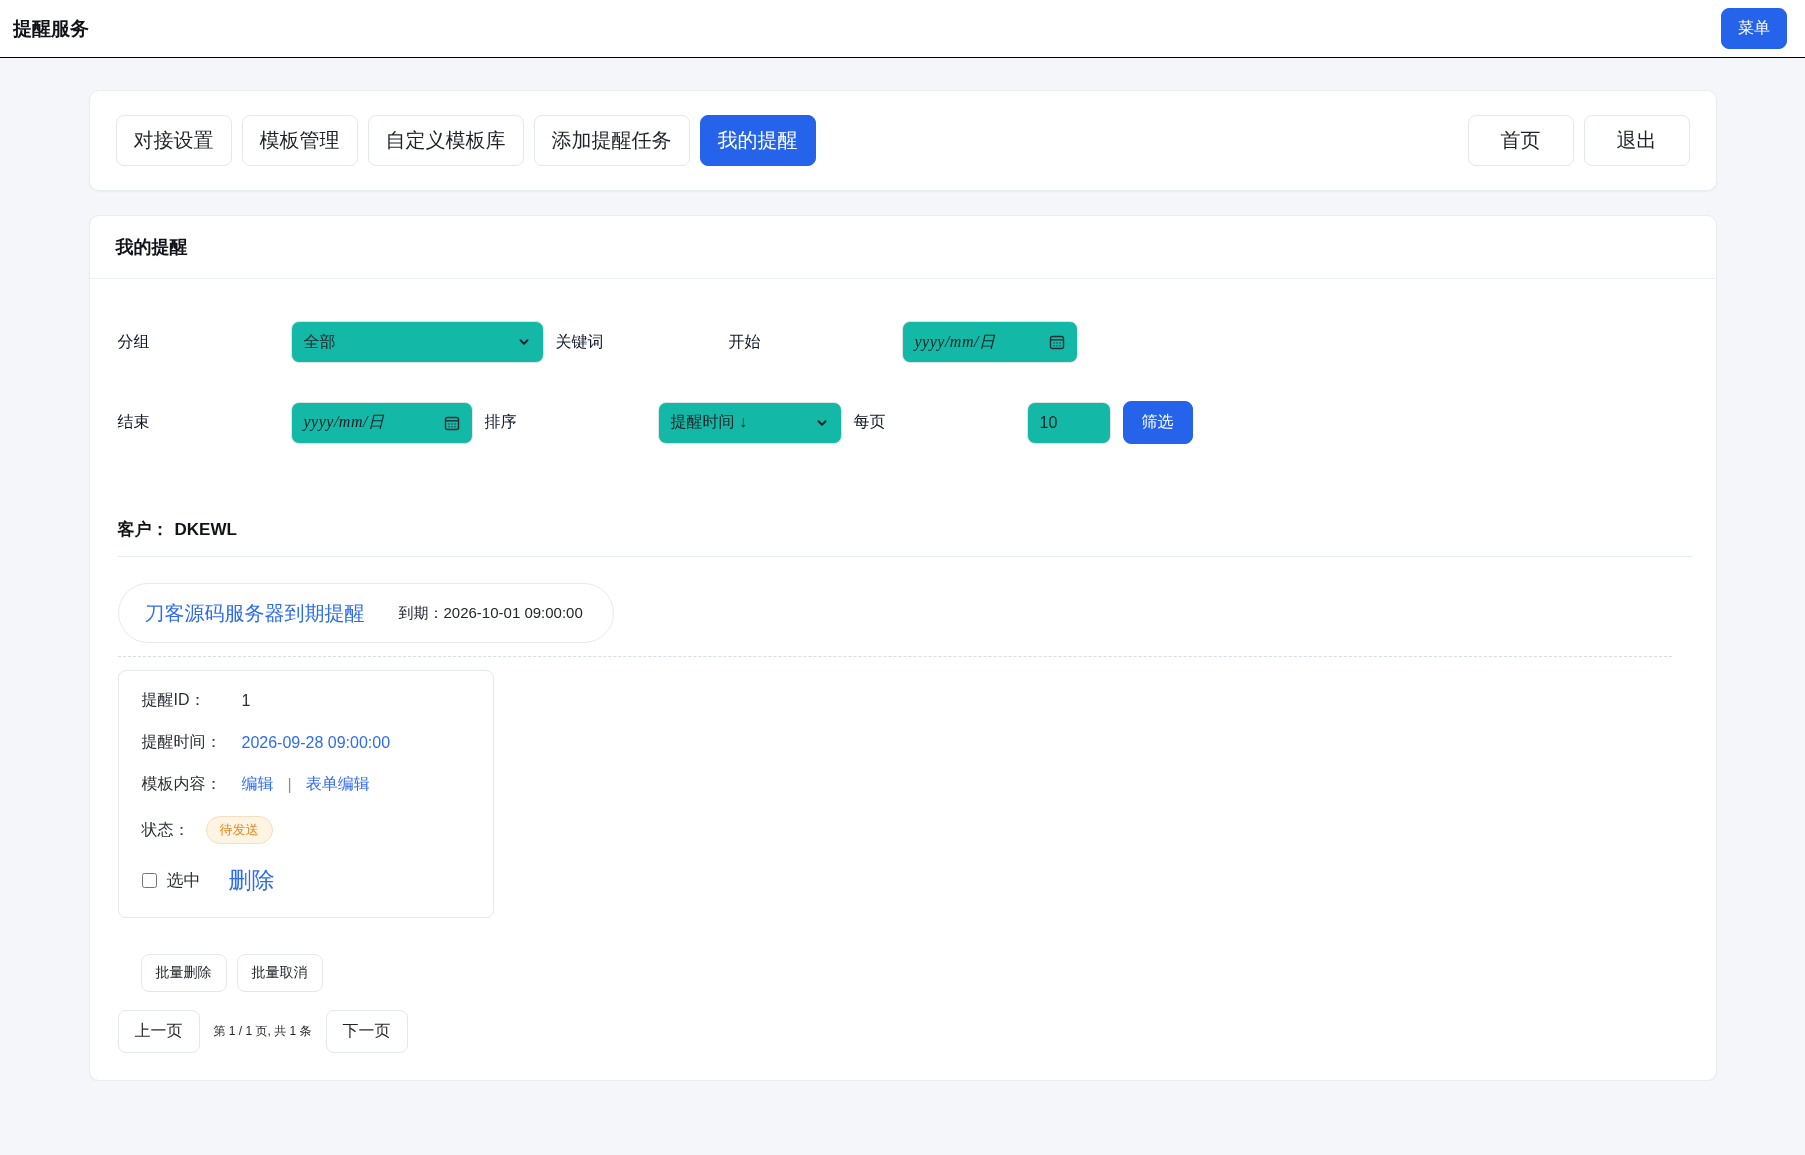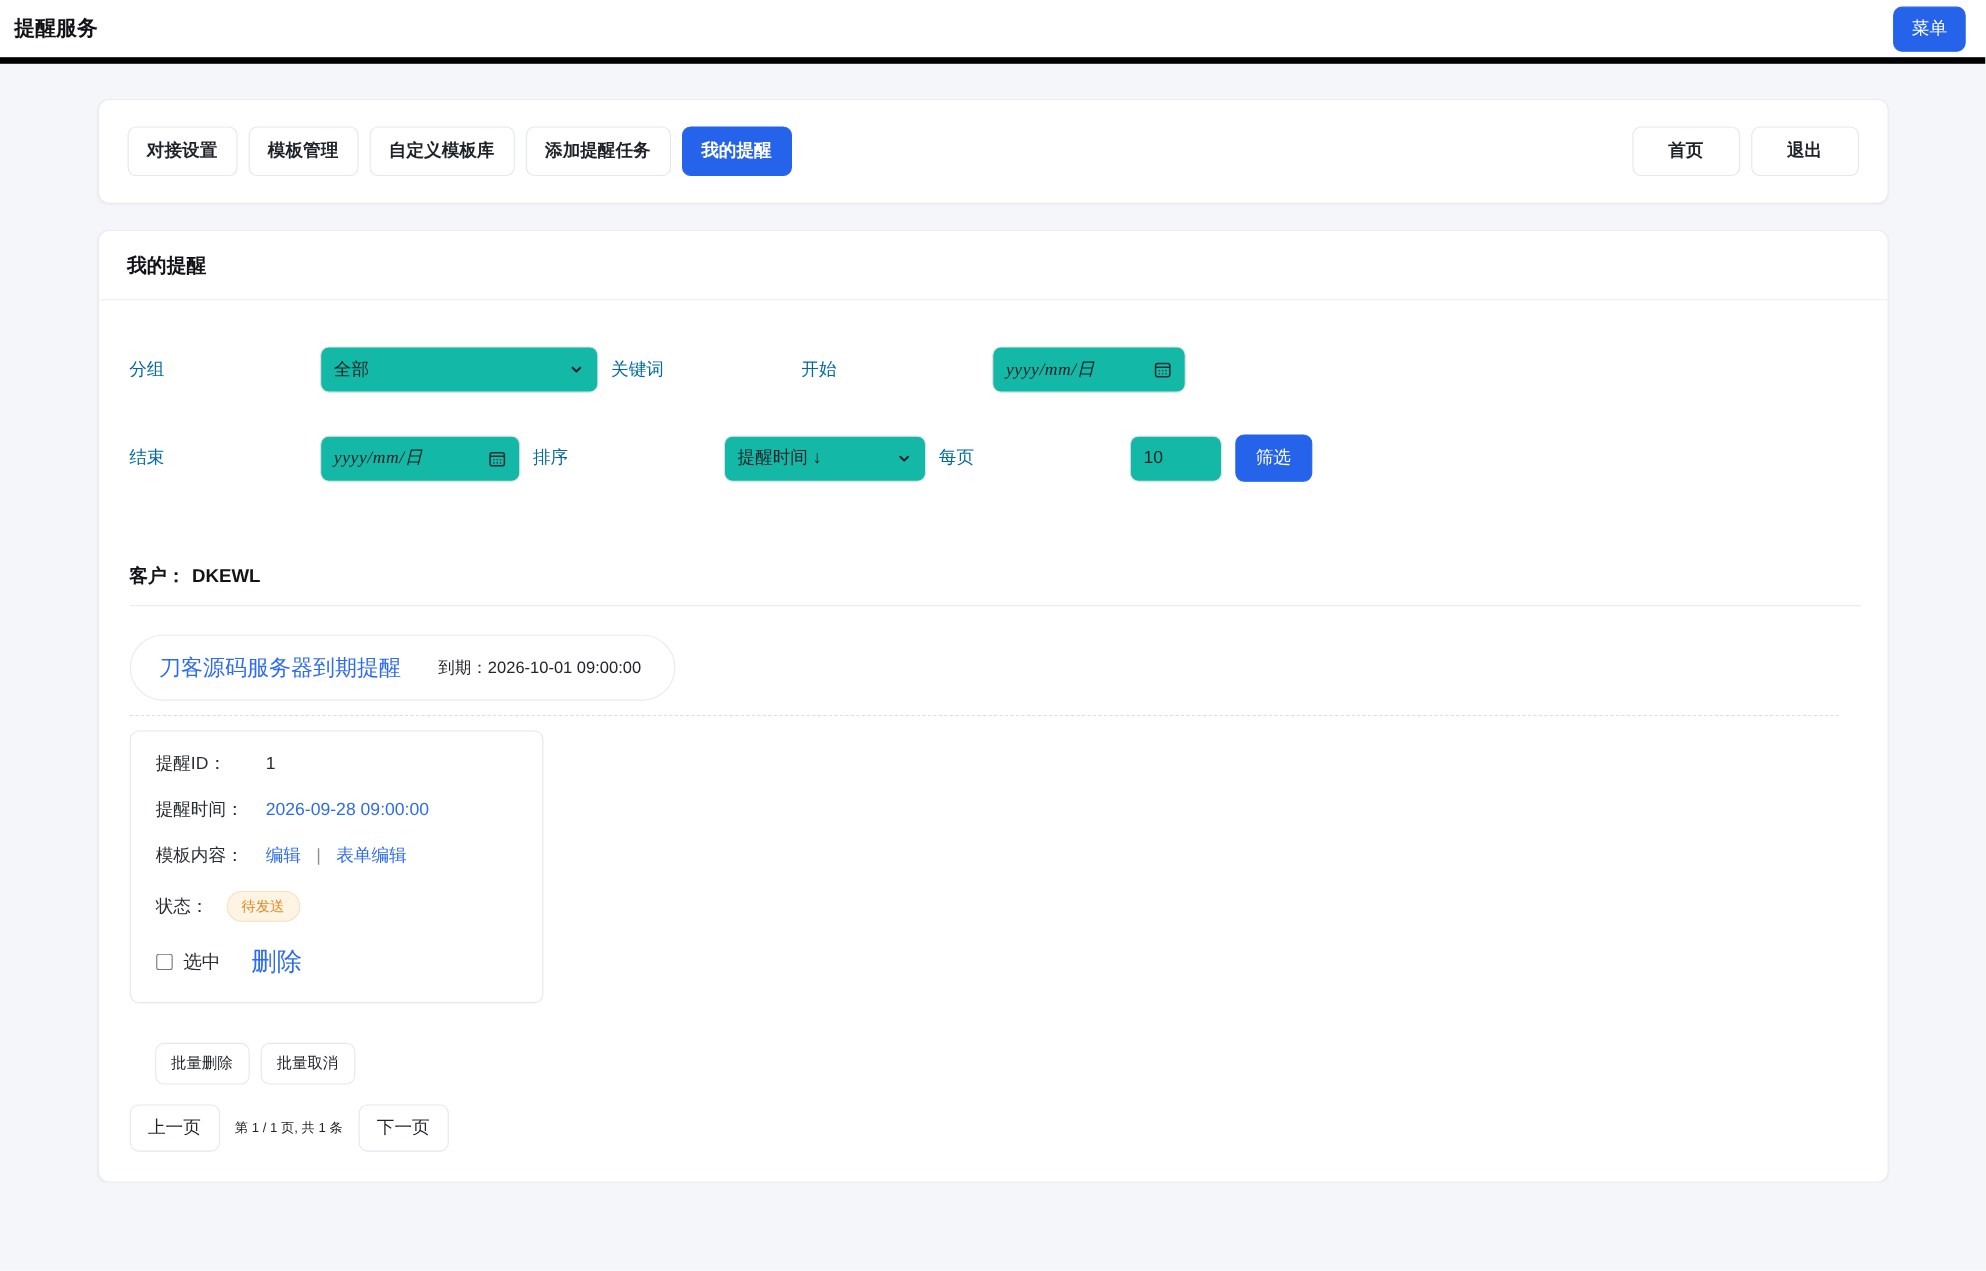--- a/index.html
+++ b/index.html
@@ -7,21 +7,21 @@
   body {
     font-family: "Liberation Sans", "DejaVu Sans", sans-serif;
     background: #f4f6f9;
     color: #1f2329;
     font-size: 16px;
   }
   
   .topbar {
     height: 58px;
     background: #ffffff;
-    border-bottom: 6px solid #000000;
+    border-bottom: 1px solid #000000;
     display: flex;
     align-items: center;
     justify-content: space-between;
     padding: 0 18px 0 13px;
   }
   .topbar-title { font-size: 19px; font-weight: 700; color: #111318; }
   .btn { cursor: pointer; border: 1px solid #e4e7ec; background: #fff; border-radius: 8px; font-family: inherit; }
   .btn-primary {
     background: #2563eb; border-color: #2563eb; color: #fff;
   }
@@ -39,46 +39,45 @@
 
   
   .nav-card {
     padding: 24px 26px;
     display: flex;
     align-items: center;
     justify-content: space-between;
   }
   .nav-left, .nav-right { display: flex; align-items: center; gap: 10px; }
   .tab {
-    font-size: 16px;
+    font-size: 20px;
     padding: 11px 17px;
     border-radius: 8px;
     color: #1f2329;
     white-space: nowrap;
-    font-weight: bold;
   }
   .tab.active { background: #2563eb; border-color: #2563eb; color: #fff; }
   .nav-right .tab { padding: 11px 32px; }
 
   
   .main-card { margin-top: 24px; padding-bottom: 27px; }
   .main-card-header {
     padding: 19px 26px;
     border-bottom: 1px solid #eceff3;
     font-size: 18px;
     font-weight: 700;
     color: #111318;
   }
   .main-card-body { padding: 0 24px 0 28px; }
 
   
   .filters { padding-top: 42px; }
   .filter-row { display: flex; align-items: center; }
   .filter-row + .filter-row { margin-top: 38px; }
-  .f-label { width: 173px; flex-shrink: 0; color: #0369a1; font-size: 16px; }
+  .f-label { width: 173px; flex-shrink: 0; color: #0f172a; font-size: 16px; }
   .control {
     height: 42px;
     border: 1px solid #e0e3e9;
     border-radius: 8px;
     background: #14b8a6;
     display: flex;
     align-items: center;
     padding: 0 12px;
     margin-right: 12px;
     font-size: 16px;

